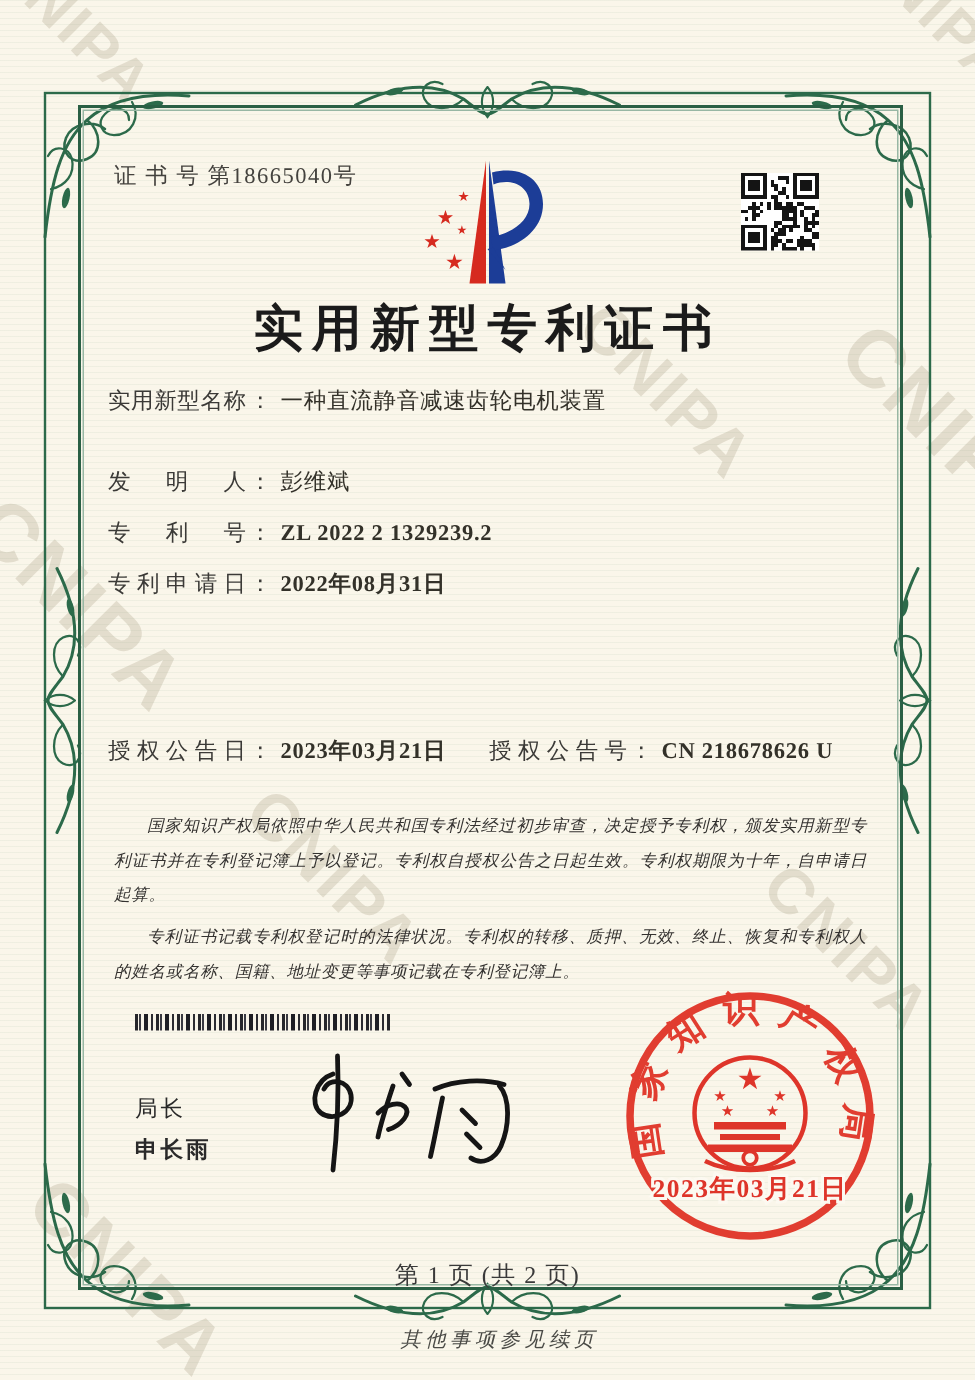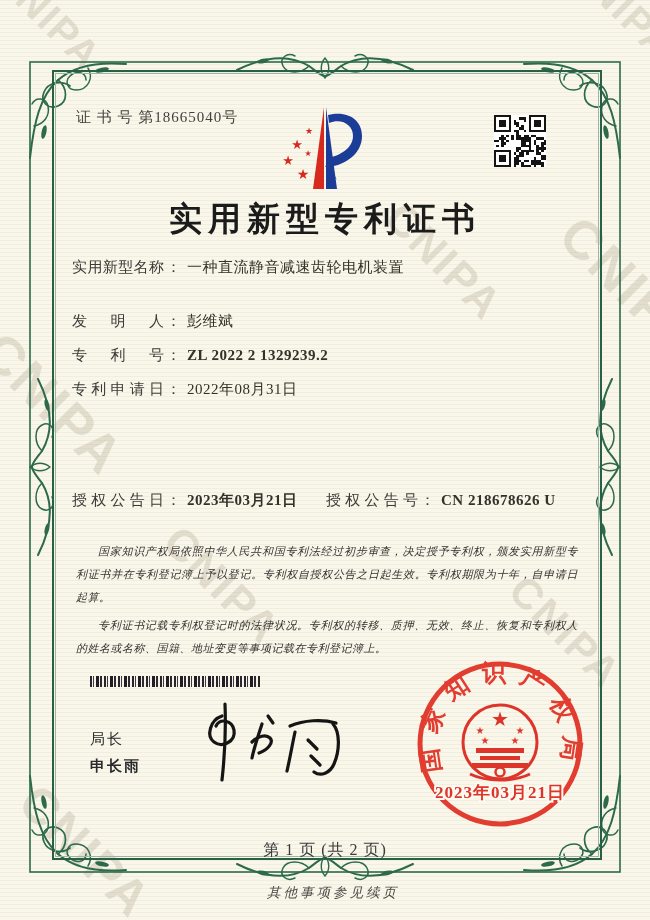--- a/index.html
+++ b/index.html
@@ -245,21 +245,21 @@
   <div class="field-row" style="top:258px">
     <span class="flabel">实用新型名称</span><span class="fcolon">：</span><span class="fvalue">一种直流静音减速齿轮电机装置</span>
   </div>
   <div class="field-row" style="top:312px">
     <span class="flabel">发明人</span><span class="fcolon">：</span><span class="fvalue">彭维斌</span>
   </div>
   <div class="field-row" style="top:346px">
     <span class="flabel">专利号</span><span class="fcolon">：</span><span class="fvalue" style="font-weight:bold;">ZL 2022 2 1329239.2</span>
   </div>
   <div class="field-row" style="top:380px">
-    <span class="flabel">专利申请日</span><span class="fcolon">：</span><span class="fvalue" style="font-weight:normal;margin-top:32px;">2022年08月31日</span>
+    <span class="flabel">专利申请日</span><span class="fcolon">：</span><span class="fvalue" style="font-weight:bold;margin-top:32px;">2022年08月31日</span>
   </div>
   <div class="field-row" style="top:491px">
     <span class="flabel">授权公告日</span><span class="fcolon">：</span><span class="fvalue" style="font-weight:bold;">2023年03月21日</span>
     <span class="grant-pair">
       <span class="flabel">授权公告号</span><span class="fcolon">：</span><span class="fvalue" style="font-weight:bold;">CN 218678626 U</span>
     </span>
   </div>
 
   <div class="abs paras">
     <p>国家知识产权局依照中华人民共和国专利法经过初步审查，决定授予专利权，颁发实用新型专利证书并在专利登记簿上予以登记。专利权自授权公告之日起生效。专利权期限为十年，自申请日起算。</p>

